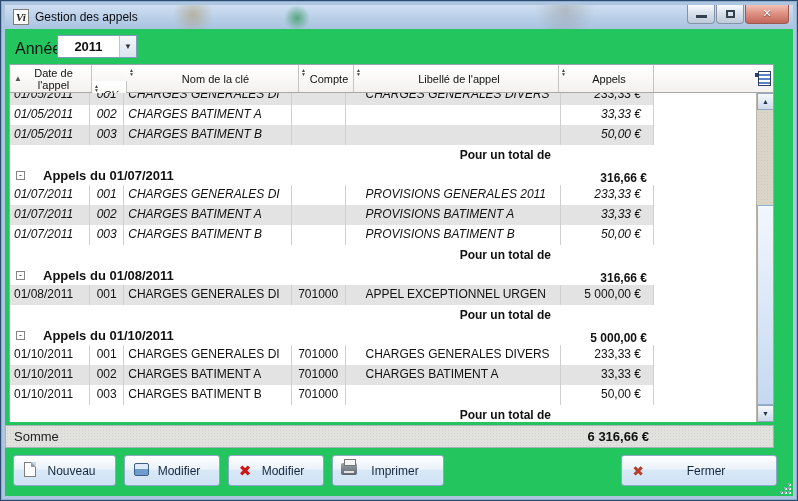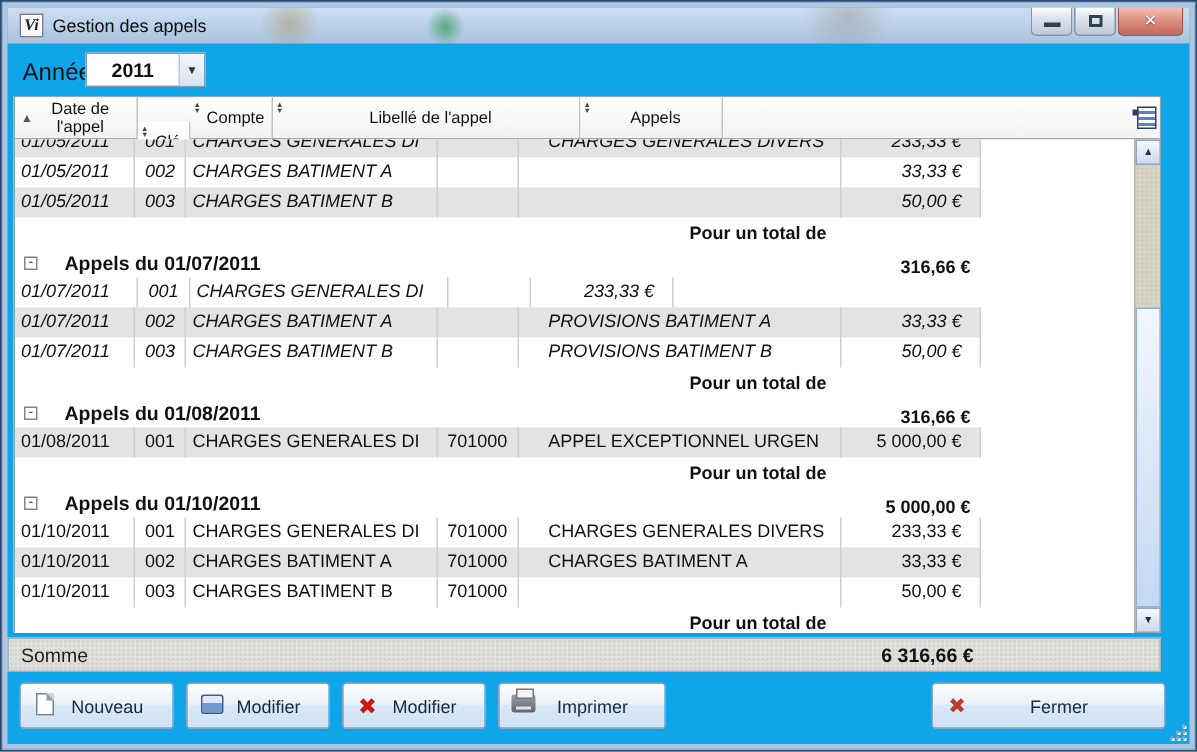--- a/index.html
+++ b/index.html
@@ -1,21 +1,21 @@
 <!DOCTYPE html>
 <html><head>
 <meta charset="utf-8">
 <style>
   * { box-sizing: border-box; margin: 0; padding: 0; }
   html,body { width:798px; height:501px; }
   body { font-family: "Liberation Sans", "DejaVu Sans", sans-serif; font-size:12px; color:#111; }
 
   .win {
     position:relative; width:798px; height:501px; overflow:hidden;
-    background:#0ea5e9; border:1px solid #2c4a6e;
+    background:#22c55e; border:1px solid #2c4a6e;
     box-shadow: inset 0 0 0 1px #8fadd0, inset 0 0 0 4px #aec5e0;
   }
 
   
   .titlebar {
     position:absolute; left:4px; top:4px; right:4px; height:24px;
     background:
       radial-gradient(circle at 188px 10px, rgba(165,130,60,.40), rgba(165,130,60,0) 20px),
       radial-gradient(circle at 292px 13px, rgba(70,160,110,.85), rgba(70,160,110,0) 13px),
       radial-gradient(circle at 560px 5px,  rgba(110,95,70,.25),  rgba(110,95,70,0) 30px),
@@ -173,20 +173,27 @@
           <span class="sort-asc">▲</span>
           <span>Date de l'appel</span>
         </div>
         <div class="hcell" style="width: 35px; margin-top: 16px;">
           <span class="sort-both">
             <b>▲</b>
             <b>▼</b>
           </span>
           <span>Clé</span>
         </div>
+        <div class="hcell" style="width: 172px;">
+          <span class="sort-both">
+            <b>▲</b>
+            <b>▼</b>
+          </span>
+          <span>Nom de la clé</span>
+        </div>
         <div class="hcell" style="width: 55px;">
           <span class="sort-both">
             <b>▲</b>
             <b>▼</b>
           </span>
           <span>Compte</span>
         </div>
         <div class="hcell" style="width: 205px;">
           <span class="sort-both">
             <b>▲</b>
@@ -238,20 +245,21 @@
           </div>
           <div class="row group">
             <span class="expand-box">-</span>
             <span class="group-label">Appels du 01/07/2011</span>
           </div>
           <div class="row italic">
             <div class="cell c-date">01/07/2011</div>
             <div class="cell c-cle">001</div>
             <div class="cell c-nom">CHARGES GENERALES DI</div>
             <div class="cell c-compte"></div>
+            <div class="cell c-lib">PROVISIONS GENERALES 2011</div>
             <div class="cell c-mont">233,33 €</div>
           </div>
           <div class="row gray italic">
             <div class="cell c-date">01/07/2011</div>
             <div class="cell c-cle">002</div>
             <div class="cell c-nom">CHARGES BATIMENT A</div>
             <div class="cell c-compte"></div>
             <div class="cell c-lib">PROVISIONS BATIMENT A</div>
             <div class="cell c-mont">33,33 €</div>
           </div>

